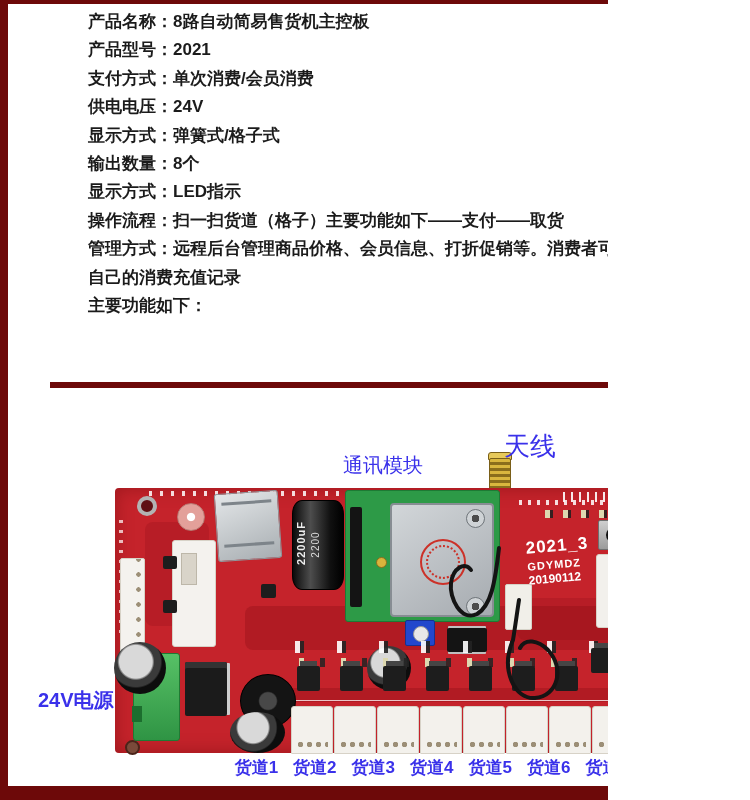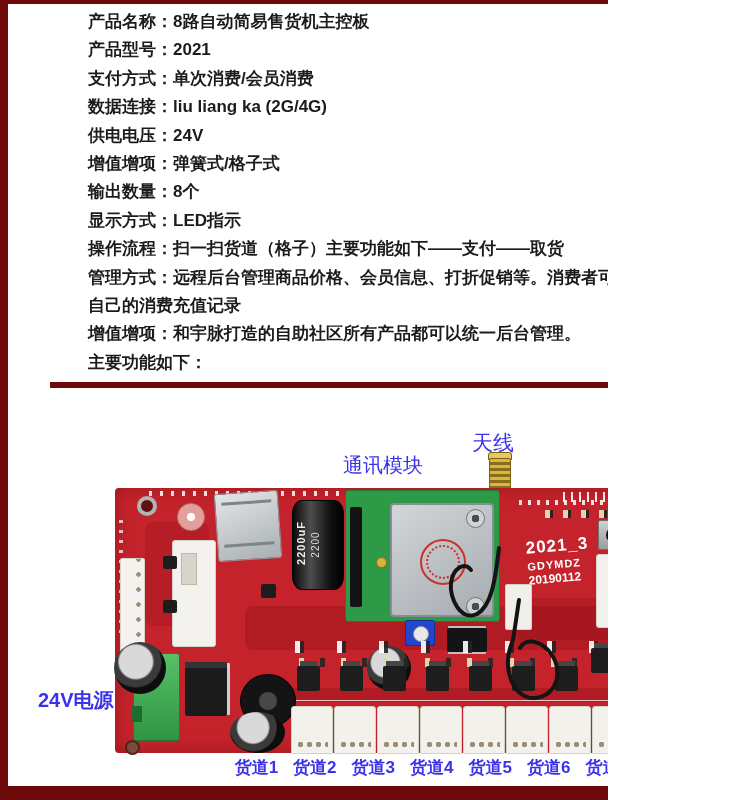--- a/index.html
+++ b/index.html
@@ -36,29 +36,27 @@
 </style>
 </head>
 <body>
 
 <div id="stage">
 
   <div id="specs">
     <div class="spec-line">产品名称：8路自动简易售货机主控板</div>
     <div class="spec-line">产品型号：2021</div>
     <div class="spec-line">支付方式：单次消费/会员消费</div>
-    <div class="spec-line">数据连接：liu liang ka (2G/4G)</div>
     <div class="spec-line">供电电压：24V</div>
-    <div class="spec-line">增值增项：弹簧式/格子式</div>
+    <div class="spec-line">显示方式：弹簧式/格子式</div>
     <div class="spec-line">输出数量：8个</div>
     <div class="spec-line">显示方式：LED指示</div>
     <div class="spec-line">操作流程：扫一扫货道（格子）主要功能如下——支付——取货</div>
     <div class="spec-line">管理方式：远程后台管理商品价格、会员信息、打折促销等。消费者可以在公众号里面看到</div>
     <div class="spec-line">自己的消费充值记录</div>
-    <div class="spec-line">增值增项：和宇脉打造的自助社区所有产品都可以统一后台管理。</div>
     <div class="spec-line">主要功能如下：</div>
   </div>
 
   <div class="bar" style="left:0;top:0;width:750px;height:4px;"></div>
   <div class="bar" style="left:0;top:0;width:8px;height:800px;"></div>
   <div class="bar" style="left:742px;top:0;width:8px;height:800px;"></div>
   <div class="bar" style="left:736px;top:382px;width:14px;height:418px;"></div>
   <div class="bar" style="left:0;top:786px;width:750px;height:14px;"></div>
   <div class="bar" style="left:50px;top:382px;width:692px;height:6px;"></div>
 
@@ -170,21 +168,21 @@
     <div class="conn" style="left:434px;top:218px;width:40px;height:46px;"></div>
     <div class="conn" style="left:477px;top:218px;width:40px;height:46px;"></div>
   </div>
 
   <svg class="cables" width="527" height="265" viewBox="0 0 527 265">
     <path d="M384,60 C380,95 376,118 362,126 C346,134 334,110 336,95 C338,80 350,73 356,82" fill="none" stroke="#141414" stroke-width="4" stroke-linecap="round"></path>
     <path d="M404,112 C402,125 400,140 398,152 C385,182 400,212 420,210 C443,208 450,180 433,162 C423,152 410,150 405,160" fill="none" stroke="#141414" stroke-width="4" stroke-linecap="round"></path>
   </svg>
 
   <div class="blabel" style="left:343px;top:452px;">通讯模块</div>
-  <div class="blabel" style="left:472px;top:429px;font-size:21px;">天线</div>
+  <div class="blabel" style="left:504px;top:429px;font-size:26px;">天线</div>
   <div class="blabel" style="left:656px;top:567px;">升级口</div>
   <div class="blabel" style="left:38px;top:687px;font-weight:bold;">24V电源</div>
 
   <div id="channels">
     <span>货道1</span>
     <span>货道2</span>
     <span>货道3</span>
     <span>货道4</span>
     <span>货道5</span>
     <span>货道6</span>

